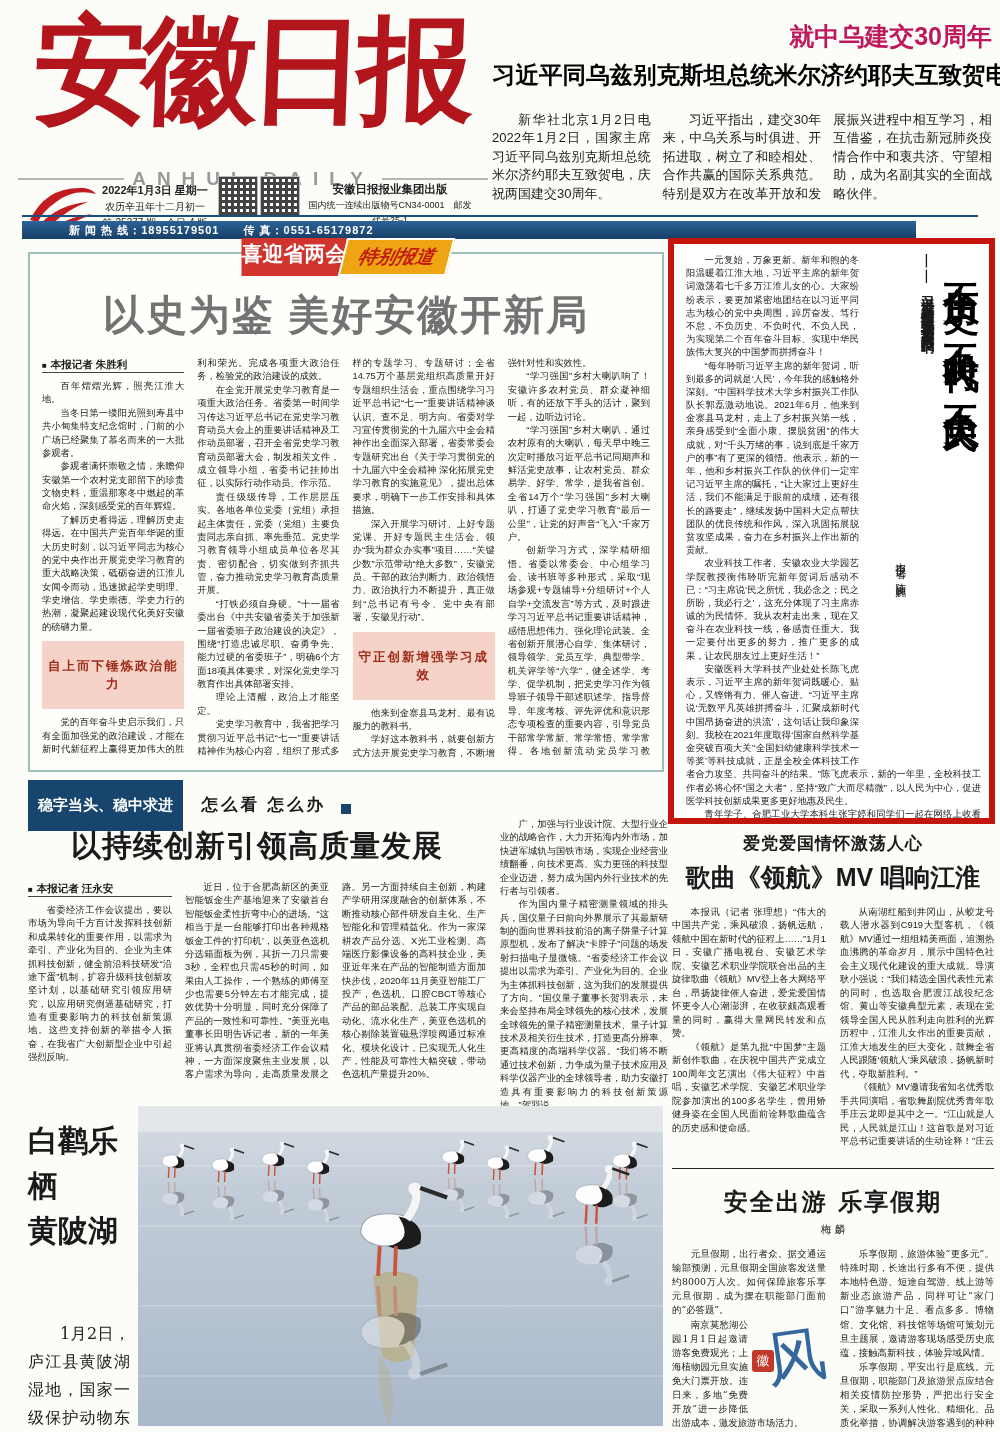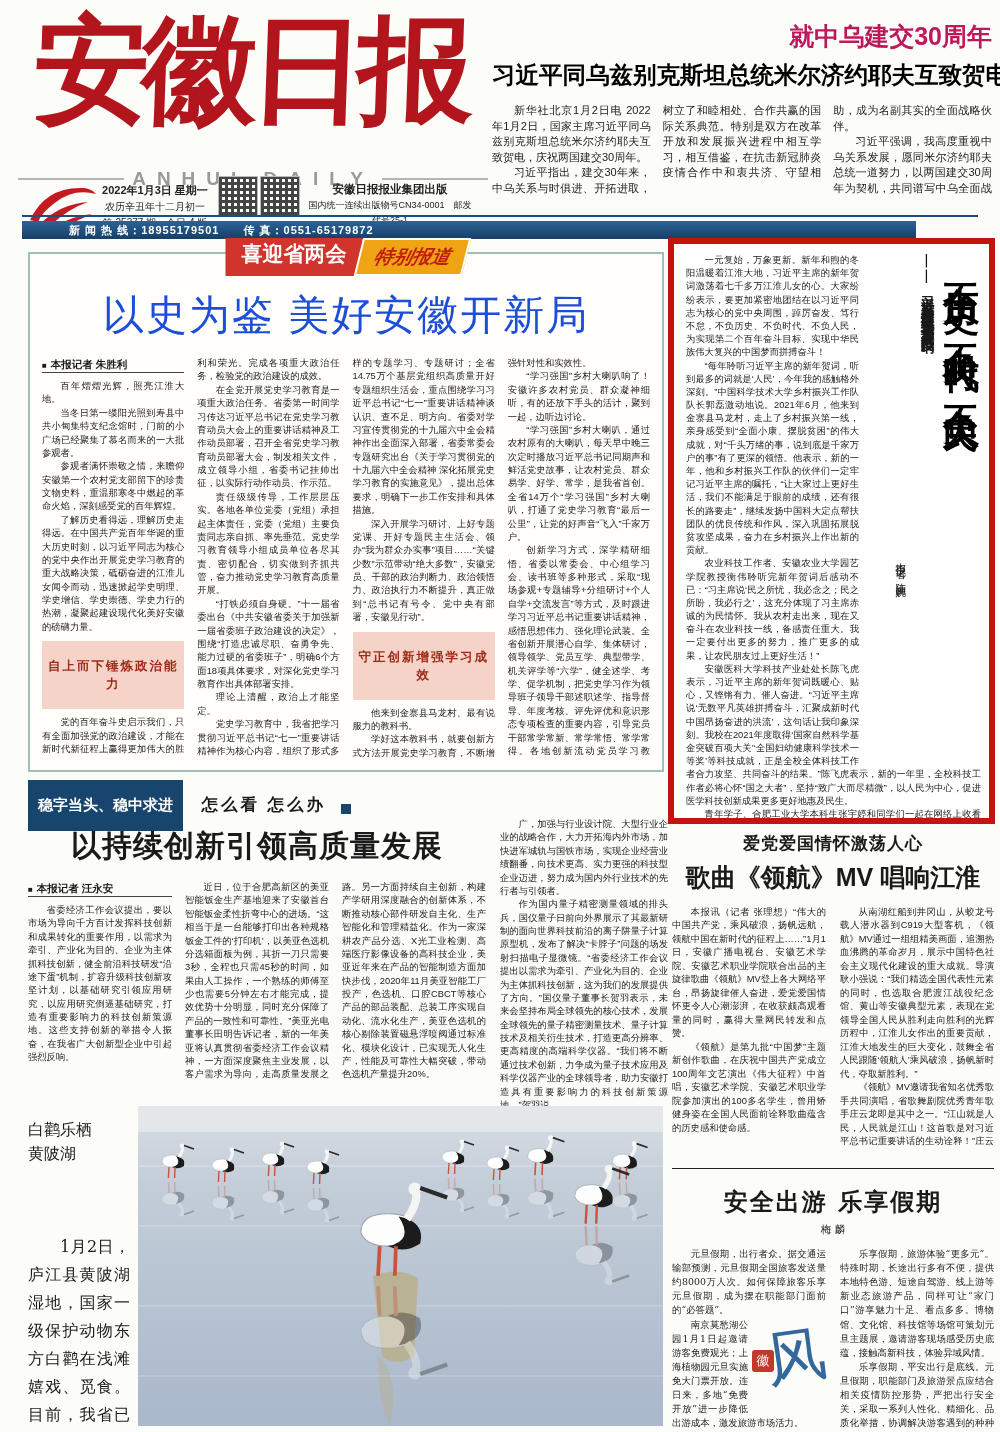--- a/index.html
+++ b/index.html
@@ -25,32 +25,32 @@
   .pubblock .p1{font-size:11.5px;font-weight:bold;}
   .navy-rule{position:absolute;left:22px;top:215px;width:956px;height:2px;background:#1b4d7e;}
   .hotline{position:absolute;left:22px;top:221px;width:894px;height:18px;
       background:linear-gradient(#2c6398,#173f66);color:#fff;font-size:11px;font-weight:bold;
       line-height:18px;padding-left:47px;letter-spacing:1px;box-sizing:border-box;}
   
   .topstory{position:absolute;left:492px;top:20px;width:500px;}
   .topstory .kicker{text-align:right;font-size:25px;font-weight:900;color:#be185d;}
   .topstory .headline{text-align:center;font-size:23.5px;font-weight:900;color:#000;
       margin-top:6px;white-space:nowrap;letter-spacing:0px;}
-  .topstory .body{margin-top:12px;height:104px;overflow:hidden;column-count:3;column-gap:12px;
-      font-size:11px;line-height:1.42;text-align:justify;}
+  .topstory .body{margin-top:20px;height:104px;overflow:hidden;column-count:3;column-gap:12px;
+      font-size:13px;line-height:1.42;text-align:justify;}
   p{margin:0;text-indent:2em;}
   
   .special{position:absolute;left:28px;top:252px;width:636px;height:520px;
       border:2px solid #9fc0ba;background:#fffefa;box-sizing:border-box;}
   .badge{position:absolute;left:50%;top:-16px;transform:translateX(-50%);display:flex;}
-  .badge .red{background:#d0342c;color:#fff;font-size:21px;font-weight:900;padding:2px 16px;}
+  .badge .red{background:#d0342c;color:#fff;font-size:21px;font-weight:900;padding:2px 0;}
   .badge .gold{background:#efa513;color:#c21c12;font-size:19px;font-weight:900;font-style:italic;
       padding:4px 14px;transform:skewX(-14deg);margin-left:-4px;border:2px solid #fff;}
-  .special .headline{text-align:center;font-size:41px;font-weight:400;letter-spacing:2px;
-      margin-top:34px;color:#1d4ed8;}
+  .special .headline{text-align:center;font-size:41px;font-weight:700;letter-spacing:2px;
+      margin-top:34px;color:#737373;}
   .special .cols{margin:14px 12px 0 12px;height:408px;overflow:hidden;column-count:4;
       column-gap:13px;font-size:9.3px;line-height:1.44;text-align:justify;}
   .byline{font-size:10.5px;font-weight:bold;border-bottom:1px solid #444;padding-bottom:0;
       margin-bottom:7px;text-indent:0;break-inside:avoid;}
   .sq{font-size:8px;margin-right:4px;}
   .subhead{background:#f5d3c8;color:#9e2b18;font-weight:900;font-size:12.5px;text-align:center;
       padding:16px 2px;margin:7px 0;text-indent:0;break-inside:avoid;letter-spacing:2px;}
   
   .reaction{position:absolute;left:668px;top:238px;width:327px;height:586px;box-sizing:border-box;
       border:6px solid #c3150c;background:#fff;padding:10px 8px 6px 12px;overflow:hidden;}
@@ -70,21 +70,21 @@
   
   .innov{position:absolute;left:28px;top:818px;width:640px;height:288px;display:flex;gap:14px;}
   .innov .left{width:458px;}
   .innov .headline{text-align:center;font-size:30px;font-weight:900;letter-spacing:1px;
       margin:8px 0 14px 0;}
   .innov .lcols{column-count:3;column-gap:13px;height:212px;overflow:hidden;font-size:9.3px;
       line-height:1.44;text-align:justify;}
   .innov .right{flex:1;font-size:9.3px;line-height:1.44;text-align:justify;overflow:hidden;}
   
   .photocap{position:absolute;left:28px;top:1118px;width:102px;}
-  .photocap .t{font-size:16px;font-weight:400;font-family:"DejaVu Serif",serif;line-height:1.5;}
+  .photocap .t{font-size:30px;font-weight:700;font-family:"DejaVu Serif",serif;line-height:1.5;}
   .photocap .cap{margin-top:67px;font-size:16px;line-height:1.75;font-family:"DejaVu Serif",serif;
       text-align:justify;}
   .photocap .credit{margin-top:6px;font-size:10px;font-family:"DejaVu Serif",serif;text-align:right;}
   .photo{position:absolute;left:138px;top:1106px;width:525px;height:320px;background:#bcc7d2;}
   
   .song{position:absolute;left:672px;top:832px;width:322px;height:340px;}
   .song .kicker{text-align:center;font-size:17px;font-weight:900;letter-spacing:1px;}
   .song .headline{text-align:center;font-size:25px;font-weight:900;margin-top:6px;
       letter-spacing:0px;white-space:nowrap;}
   .song .body{margin-top:12px;column-count:2;column-gap:14px;height:252px;overflow:hidden;

